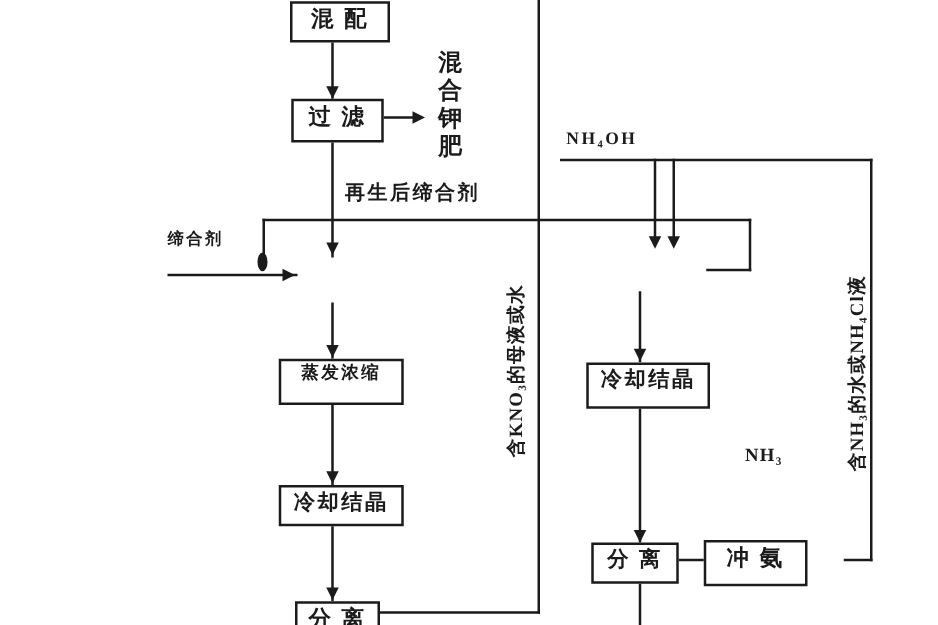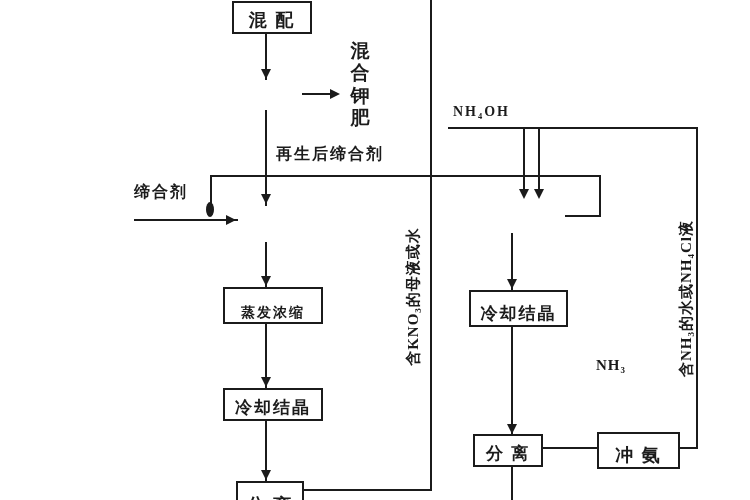--- a/index.html
+++ b/index.html
@@ -6,21 +6,21 @@
   html,body { margin:0; padding:0; background:var(--paper); }
   #stage {
     position:relative; width:750px; height:500px; overflow:hidden;
     background:var(--paper);
     font-family:"Liberation Serif","DejaVu Serif",serif;
     color:var(--ink); font-weight:bold;
   }
   .l { position:absolute; background:var(--ink); }
   .box {
     position:absolute; border:2px solid var(--ink); background:var(--paper);
-    display:flex; align-items:flex-end; justify-content:center;
+    display:flex; align-items:flex-start; justify-content:center;
     font-size:18px; letter-spacing:2px; white-space:nowrap;
   }
   .lbl { position:absolute; white-space:nowrap; }
   .vstack { position:absolute; width:24px; font-size:19px; line-height:1.18;
             word-break:break-all; text-align:center; }
   .rot { position:absolute; text-align:center; font-size:15px;
          transform:rotate(-90deg); letter-spacing:1px; }
   .arr-d { position:absolute; width:0; height:0;
            border-left:5px solid transparent; border-right:5px solid transparent;
            border-top:10px solid var(--ink); }
@@ -79,40 +79,43 @@
 
   <div class="l" style="left:511px;top:323px;width:2px;height:112px"></div>
   <div class="arr-d" style="left:507px;top:424px"></div>
 
   <div class="l" style="left:511px;top:463px;width:2px;height:37px"></div>
   <div class="l" style="left:539px;top:447px;width:60px;height:2px"></div>
 
   <div class="box" style="left:232px;top:1px;width:76px;height:29px">
     <span>混 配</span>
   </div>
+  <div class="box" style="left:233px;top:79px;width:70px;height:31px">
+    <span>过 滤</span>
+  </div>
   <div class="box" style="left:223px;top:287px;width:96px;height:33px;font-size:14px">
     <span>蒸发浓缩</span>
   </div>
   <div class="box" style="left:223px;top:388px;width:96px;height:29px;font-size:17px">
     <span>冷却结晶</span>
   </div>
   <div class="box" style="left:236px;top:481px;width:64px;height:34px">
     <span>分 离</span>
   </div>
   <div class="box" style="left:469px;top:290px;width:95px;height:33px;font-size:17px">
     <span>冷却结晶</span>
   </div>
   <div class="box" style="left:473px;top:434px;width:66px;height:29px;font-size:17px">
     <span>分 离</span>
   </div>
-  <div class="box" style="left:597px;top:432px;width:79px;height:33px">
+  <div class="box" style="left:563px;top:432px;width:79px;height:33px">
     <span>冲 氨</span>
   </div>
 
   <div class="vstack" style="left:348px;top:40px">混合钾肥</div>
   <div class="lbl" style="left:276px;top:144px;font-size:16px;letter-spacing:2px">再生后缔合剂</div>
-  <div class="lbl" style="left:134px;top:182px;font-size:16px;letter-spacing:2px">缔合剂</div>
+  <div class="lbl" style="left:134px;top:182px;font-size:13px;letter-spacing:2px">缔合剂</div>
   <div class="lbl" style="left:453px;top:104px;font-size:14px;letter-spacing:2px">NH₄OH</div>
   <div class="lbl" style="left:596px;top:357px;font-size:15px;letter-spacing:1px">NH₃</div>
   <div class="rot" style="left:313px;top:287px;width:200px">含KNO₃的母液或水</div>
   <div class="rot" style="left:580px;top:289px;width:212px">含NH₃的水或NH₄Cl液</div>
 
 </div>
 
 </body></html>

